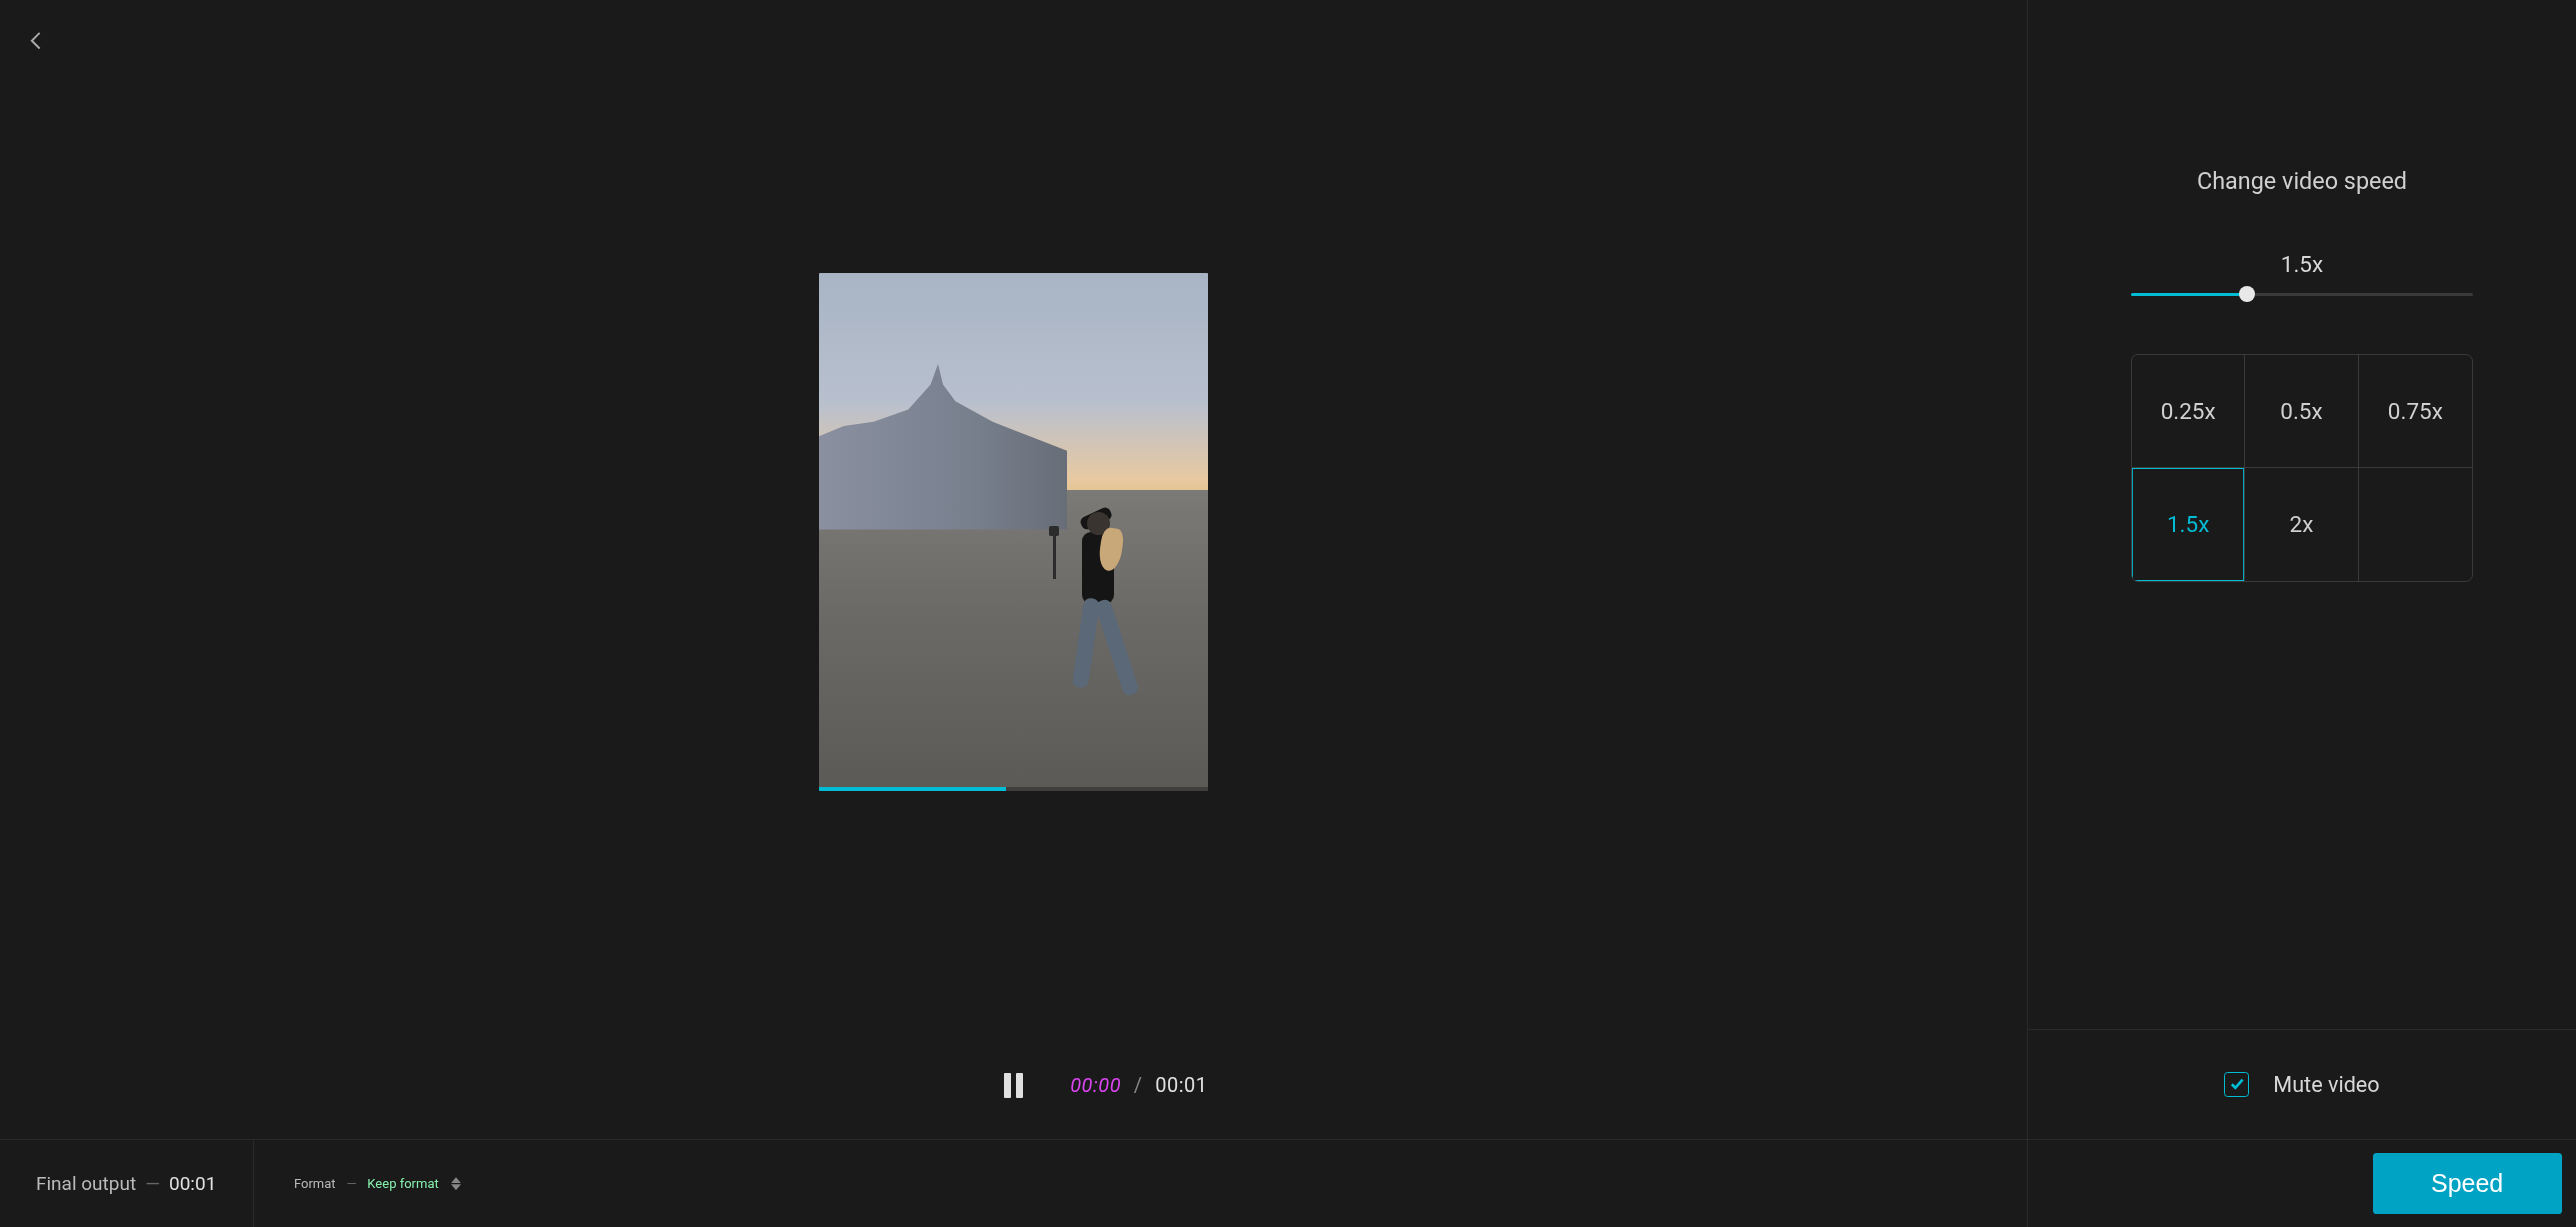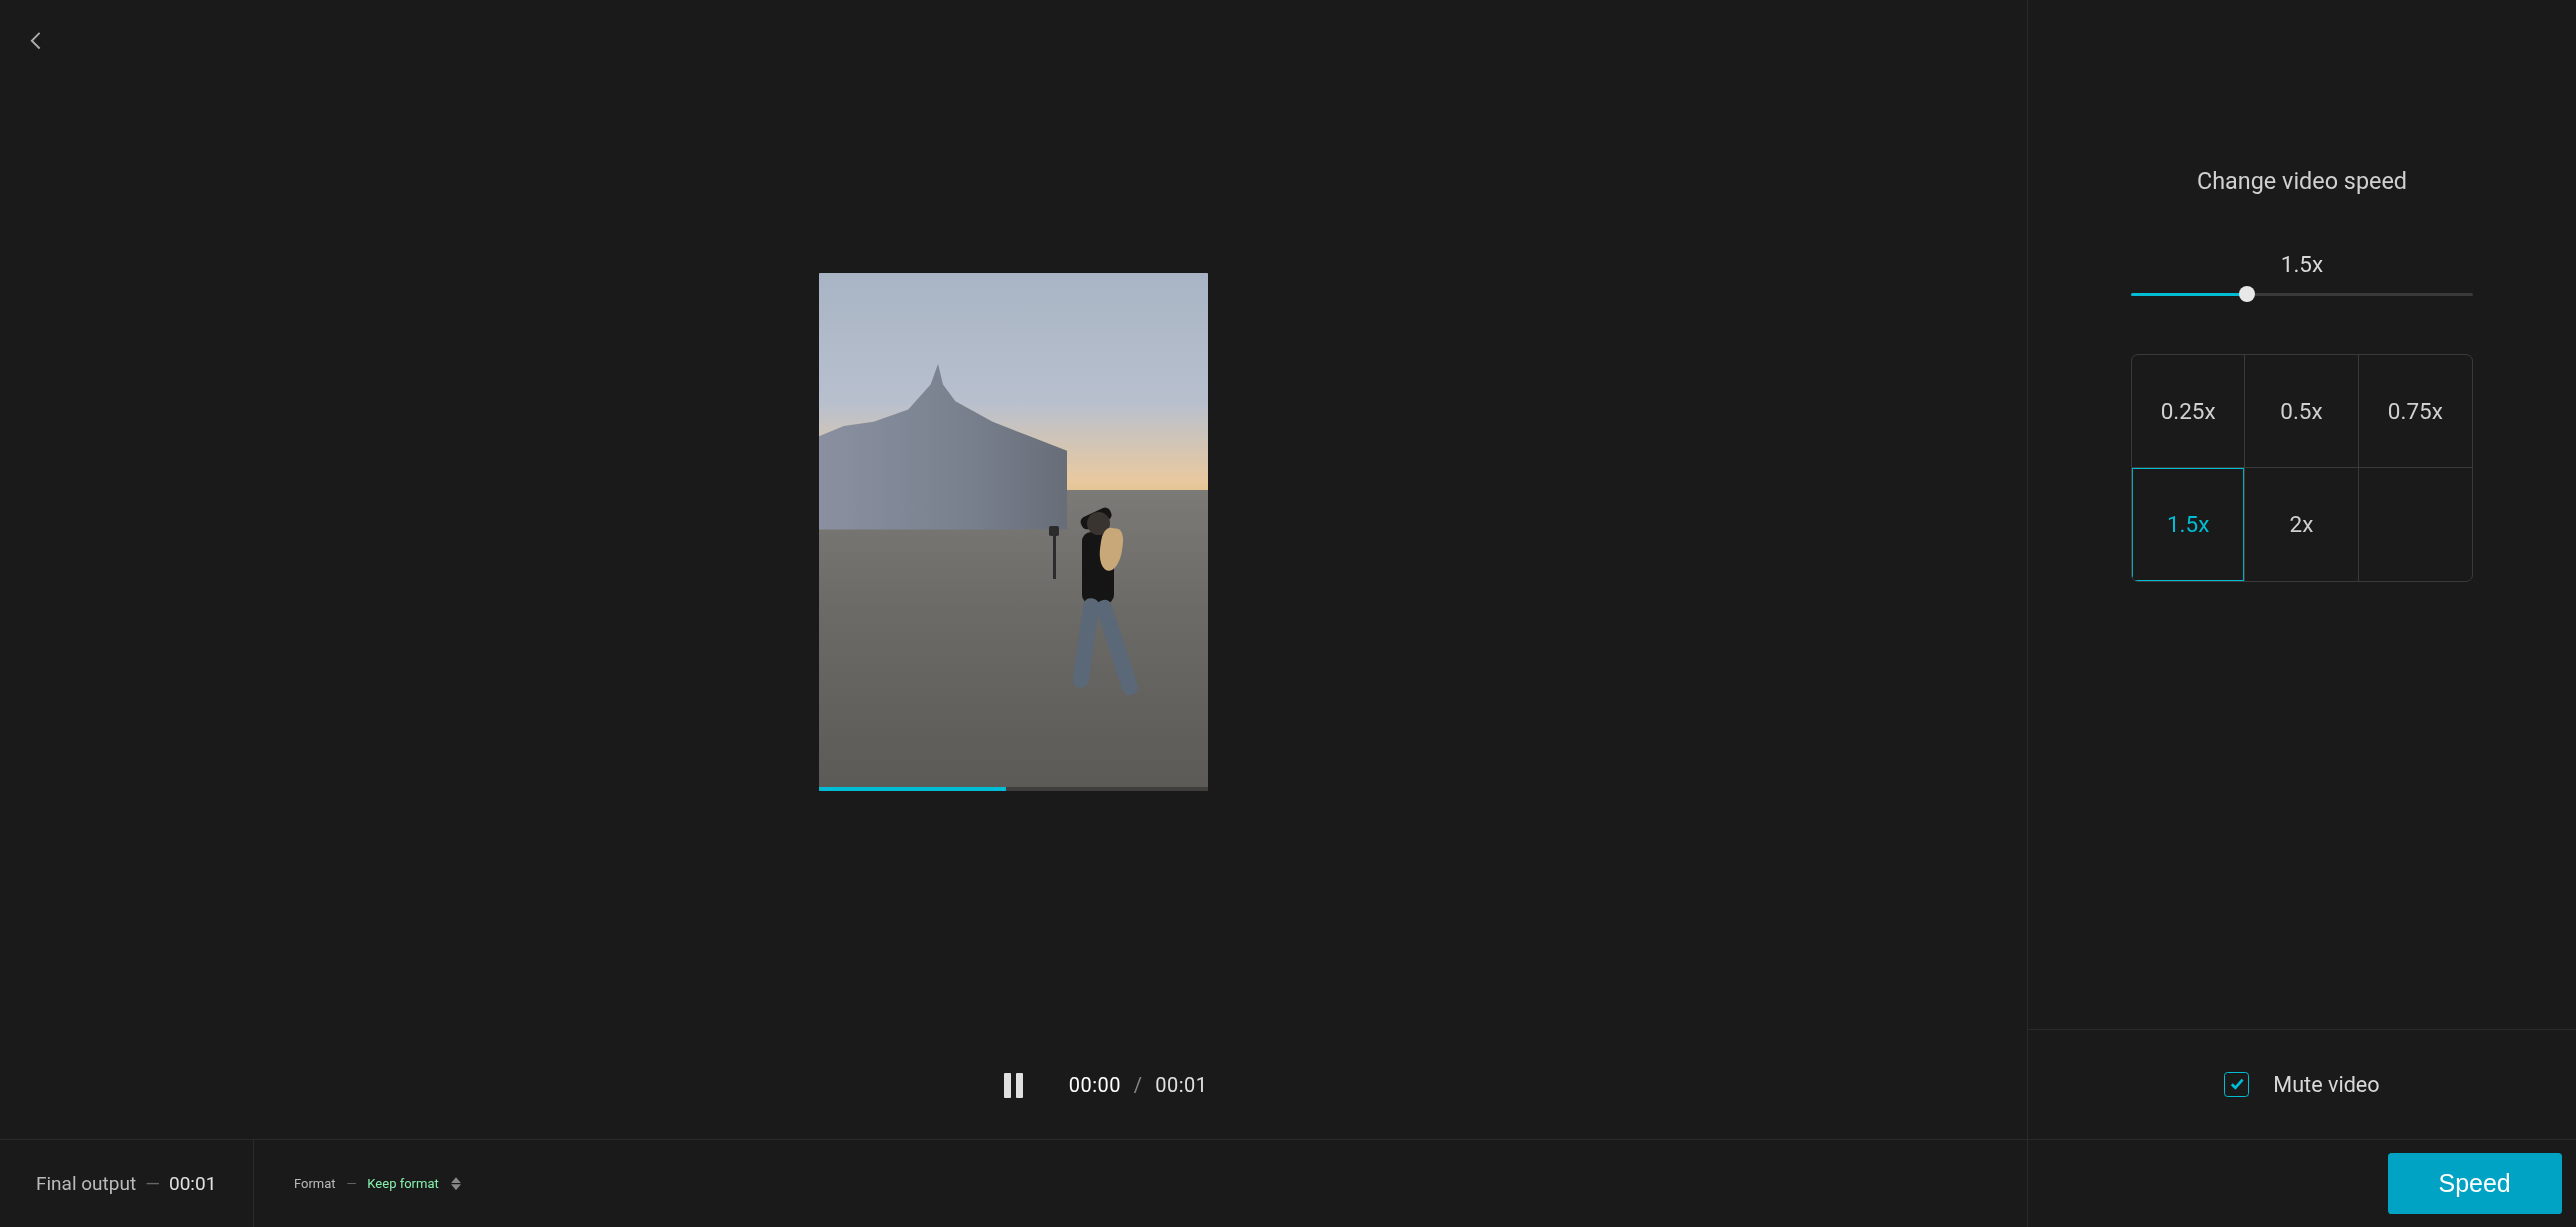--- a/index.html
+++ b/index.html
@@ -27,21 +27,21 @@
 
   .progress-bar { position:absolute; left:0; bottom:0; width:100%; height:3.6px; background:rgba(0,0,0,.3); }
   .progress-fill { height:100%; width:48%; background:#00bcd4; }
 
   .controls { height: 108px; display:flex; align-items:center; justify-content:center; position:relative; }
   .pause-btn { cursor:pointer; display:flex; gap:5.4px; }
   .pause-btn span { width:7.2px; height:25px; background:#e0e0e0; border-radius:0.9px; }
   .time { position:absolute; right: calc(50% - 194px); top:50%; transform:translateY(-50%); font-size:20px; font-weight:400; letter-spacing:0.5px; }
   .time .sep { margin: 0 7.2px; color:#888; }
   .time .dur { color:#e0e0e0; }
-  .time .cur { color:#ffffff; }
+  .time .cur { color:#d946ef;font-style:italic; }
 
   .footer { height: 88px; border-top:0.9px solid #2a2a2a; display:flex; align-items:center; }
   .footer-left { width: 254px; height:100%; display:flex; align-items:center; padding-left:36px; font-size:19px; color:#bababa; border-right:0.9px solid #2a2a2a; }
   .footer-left .dash { margin:0 9px; color:#666; }
   .footer-left .val { color:#e0e0e0; }
   .footer-mid { flex:1; display:flex; align-items:center; padding-left:40px; font-size:13px; color:#bababa; }
   .footer-mid .dash { margin:0 10.8px; color:#666; }
   .format-select { display:flex; align-items:center; gap:12.6px; color:#86efac; cursor:pointer; }
   .format-select .stepper { display:flex; flex-direction:column; gap:0.9px; }
   .format-select .stepper svg { width:10px; height:6.3px; fill:#888; }
@@ -60,21 +60,21 @@
   .speed-cell:nth-child(3n) { border-right:none; }
   .speed-cell:nth-child(n+4) { border-bottom:none; }
   .speed-cell.active { color:#00bcd4; box-shadow: inset 0 0 0 0.9px #00bcd4; }
 
   .mute-bar { height:110px; border-top:0.9px solid #2a2a2a; display:flex; align-items:center; justify-content:center; gap:24px; }
   .checkbox { width:25px; height:25px; border:1.8px solid #00bcd4; border-radius:3.6px; display:flex; align-items:center; justify-content:center; cursor:pointer; }
   .checkbox svg { width:14.4px; height:14.4px; stroke:#00bcd4; stroke-width:3; fill:none; }
   .mute-label { font-size:21.6px; color:#d8d8d8; }
 
   .action-bar { height:88px; border-top:0.9px solid #2a2a2a; display:flex; align-items:center; justify-content:flex-end; padding-right:14.4px; }
-  .speed-btn { width:174px; height:61px; background:#00a3c4; color:#fff; font-size:25px; border:none; border-radius:3.6px; cursor:pointer; display:flex; align-items:center; justify-content:center; }
+  .speed-btn { width:189px; height:61px; background:#00a3c4; color:#fff; font-size:25px; border:none; border-radius:3.6px; cursor:pointer; display:flex; align-items:center; justify-content:center; }
 </style>
 </head>
 <body>
 
 <div class="app">
   <div class="back-btn">
     <svg viewBox="0 0 24 24">
         <polyline points="15 4 7 12 15 20"></polyline>
       </svg>
   </div>

